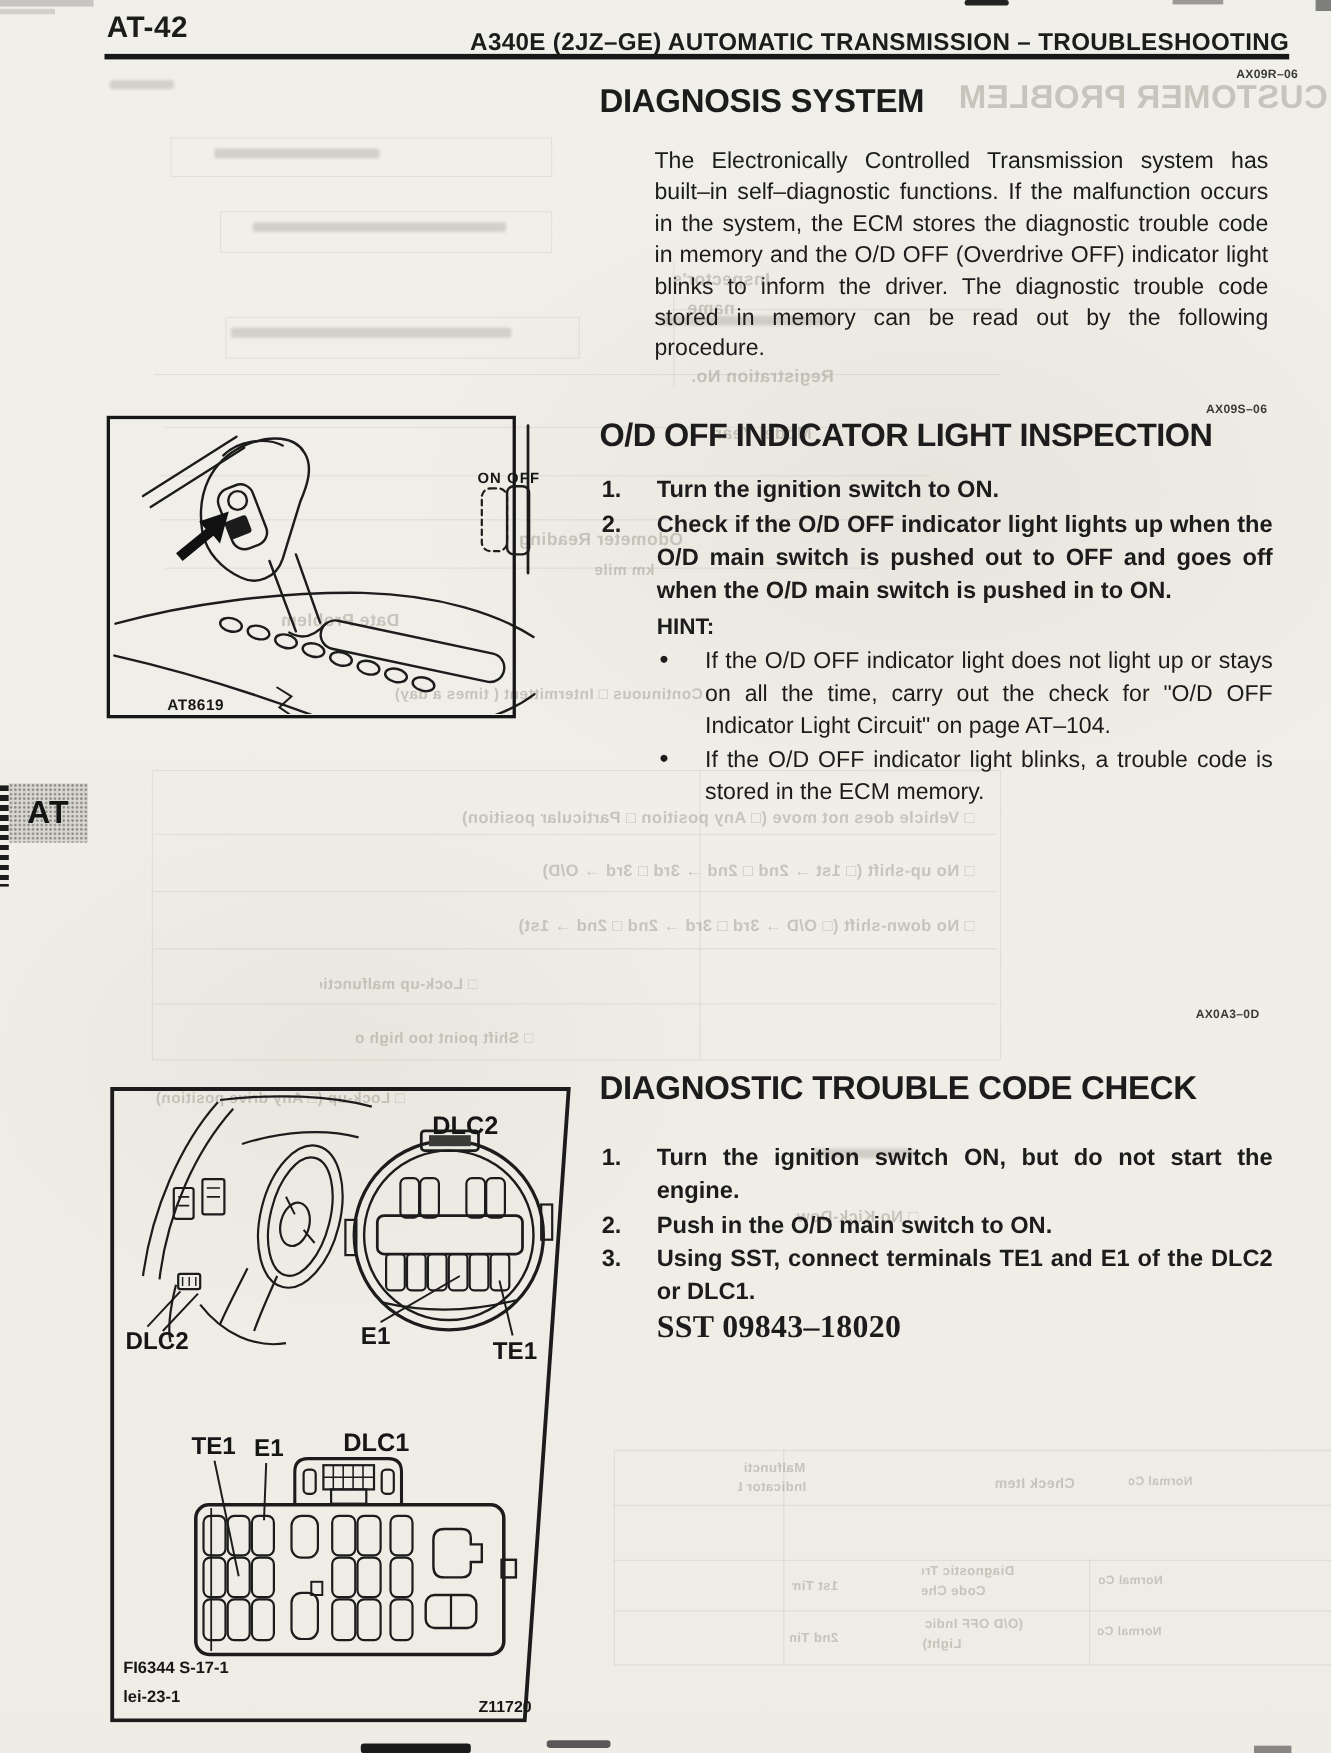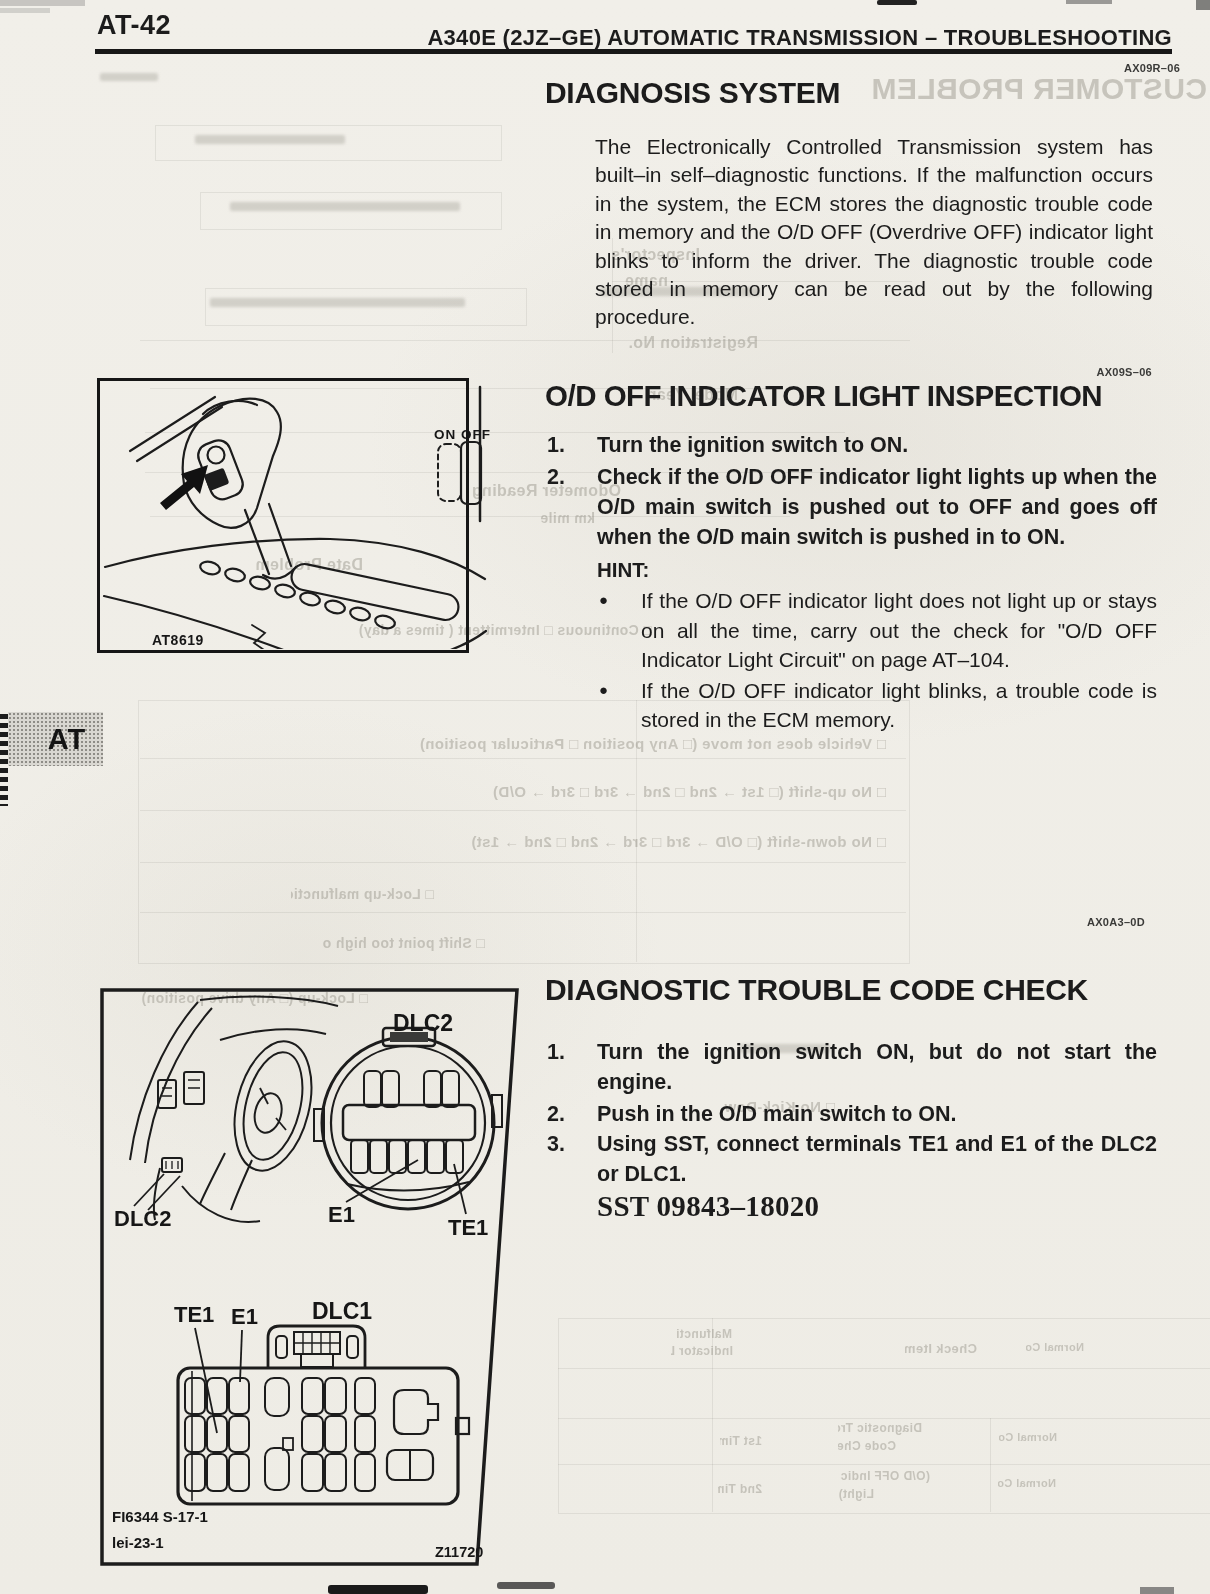--- a/index.html
+++ b/index.html
@@ -37,21 +37,21 @@
   .g{position:absolute;transform:scaleX(-1);color:#a5a298;font-weight:700;white-space:nowrap;opacity:.55;letter-spacing:.4px;text-align:left;overflow:hidden;}
   .gl{position:absolute;background:rgba(118,115,105,.13);}
   .gb{position:absolute;border:1px solid rgba(118,115,105,.13);}
   .sm{position:absolute;background:rgba(138,135,125,.3);filter:blur(1.4px);border-radius:2px;height:9px;}
   
   .attab{left:8px;top:712px;width:72px;height:54px;
     background-color:#d9d7d1;
     background-image:radial-gradient(#8e8c86 1px, transparent 1.3px);
     background-size:4px 4px;
     display:flex;align-items:center;justify-content:center;
-    font-size:29px;font-weight:700;color:#141414;letter-spacing:1px;padding-left:23px;}
+    font-size:29px;font-weight:700;color:#141414;letter-spacing:1px;}
   
   .art{position:absolute;}
   svg{display:block;}
 </style>
 </head>
 <body>
 
 <div>
   <div class="g" style="left:835px;top:72px;width:372px;font-size:30px;">CUSTOMER PROBLEM</div>
   <div class="g" style="left:590px;top:246px;width:110px;font-size:16px;">Inspector's</div>

